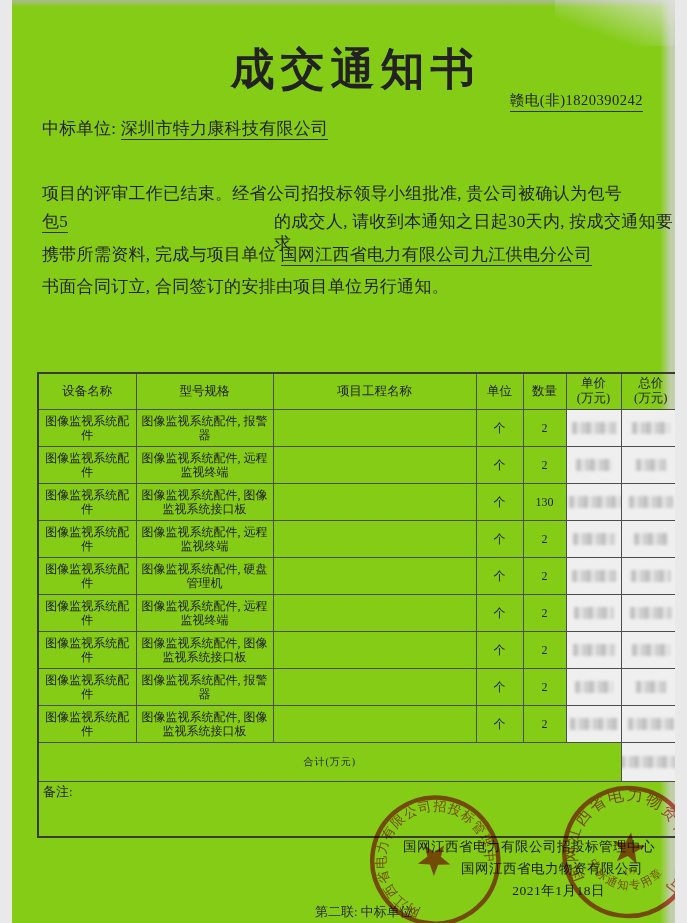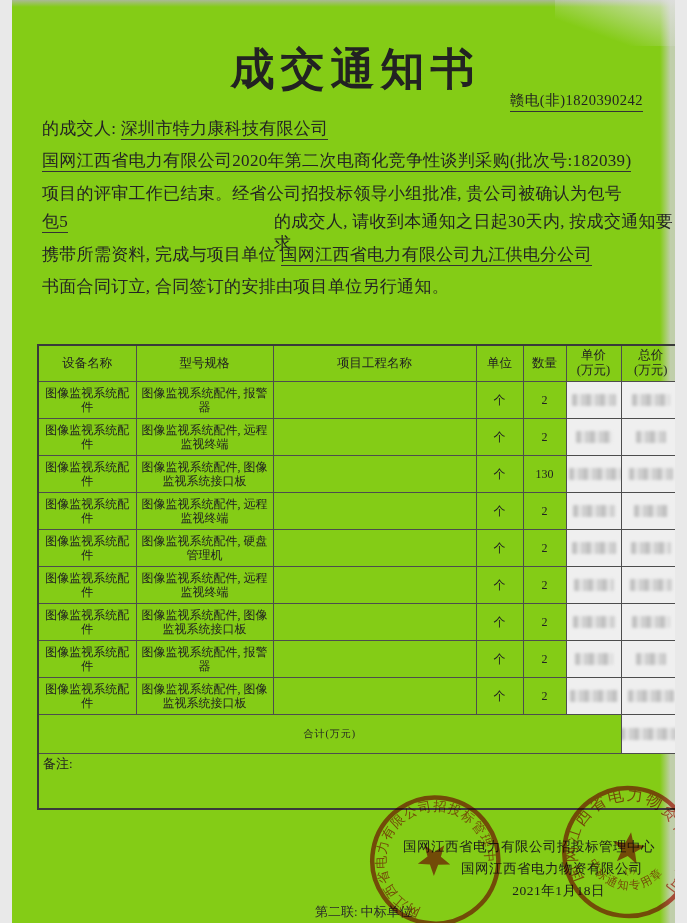--- a/index.html
+++ b/index.html
@@ -24,21 +24,21 @@
   }
   .doc-number{
     position:absolute;right:32px;top:91px;font-size:14.5px;color:#222;
     border-bottom:1px solid #333;padding-bottom:1px;letter-spacing:.5px;text-align:center;
   }
   .bline{position:absolute;left:30px;width:640px;font-size:17px;line-height:22px;color:#242424;letter-spacing:.3px;}
   .u{border-bottom:1px solid #333;padding-bottom:1px;}
   .pkg-rest{position:absolute;left:232px;top:0;}
 
   table.items{
-    position:absolute;left:25px;top:344px;width:643px;
+    position:absolute;left:25px;top:372px;width:643px;
     border-collapse:collapse;table-layout:fixed;
     font-size:12px;color:#222;
   }
   table.items th,table.items td{
     border:1px solid #4d4d4d;text-align:center;vertical-align:middle;
     padding:1px 2px;line-height:14px;overflow:hidden;
   }
   table.items{border:2px solid #3a3a3a;}
   table.items thead tr{height:36px;}
   table.items thead th{font-weight:400;font-size:12.5px;white-space:pre-line;line-height:15px;}
@@ -72,24 +72,21 @@
 
   <div class="scan-top"></div>
   <div class="scan-right"></div>
   <div class="scan-corner"></div>
   <div class="dot"></div>
 
   <div class="doc-title">成交通知书</div>
   <div class="doc-number">赣电(非)1820390242</div>
 
   <div class="bline" style="top:118px">
-    <span>的成交人: </span><span class="u">深圳市特力康科技有限公司</span>
-  </div>
-  <div class="bline" style="top:150px">
-    <span class="u">国网江西省电力有限公司2020年第二次电商化竞争性谈判采购(批次号:182039)</span>
+    <span>中标单位: </span><span class="u">深圳市特力康科技有限公司</span>
   </div>
   <div class="bline" style="top:183px">项目的评审工作已结束。经省公司招投标领导小组批准, 贵公司被确认为包号</div>
   <div class="bline" style="top:211px">
     <span class="u">包5</span>
     <span class="pkg-rest">的成交人, 请收到本通知之日起30天内, 按成交通知要求</span>
   </div>
   <div class="bline" style="top:244px">
     <span>携带所需资料, 完成与项目单位 </span><span class="u">国网江西省电力有限公司九江供电分公司</span>
   </div>
   <div class="bline" style="top:276px">书面合同订立, 合同签订的安排由项目单位另行通知。</div>

